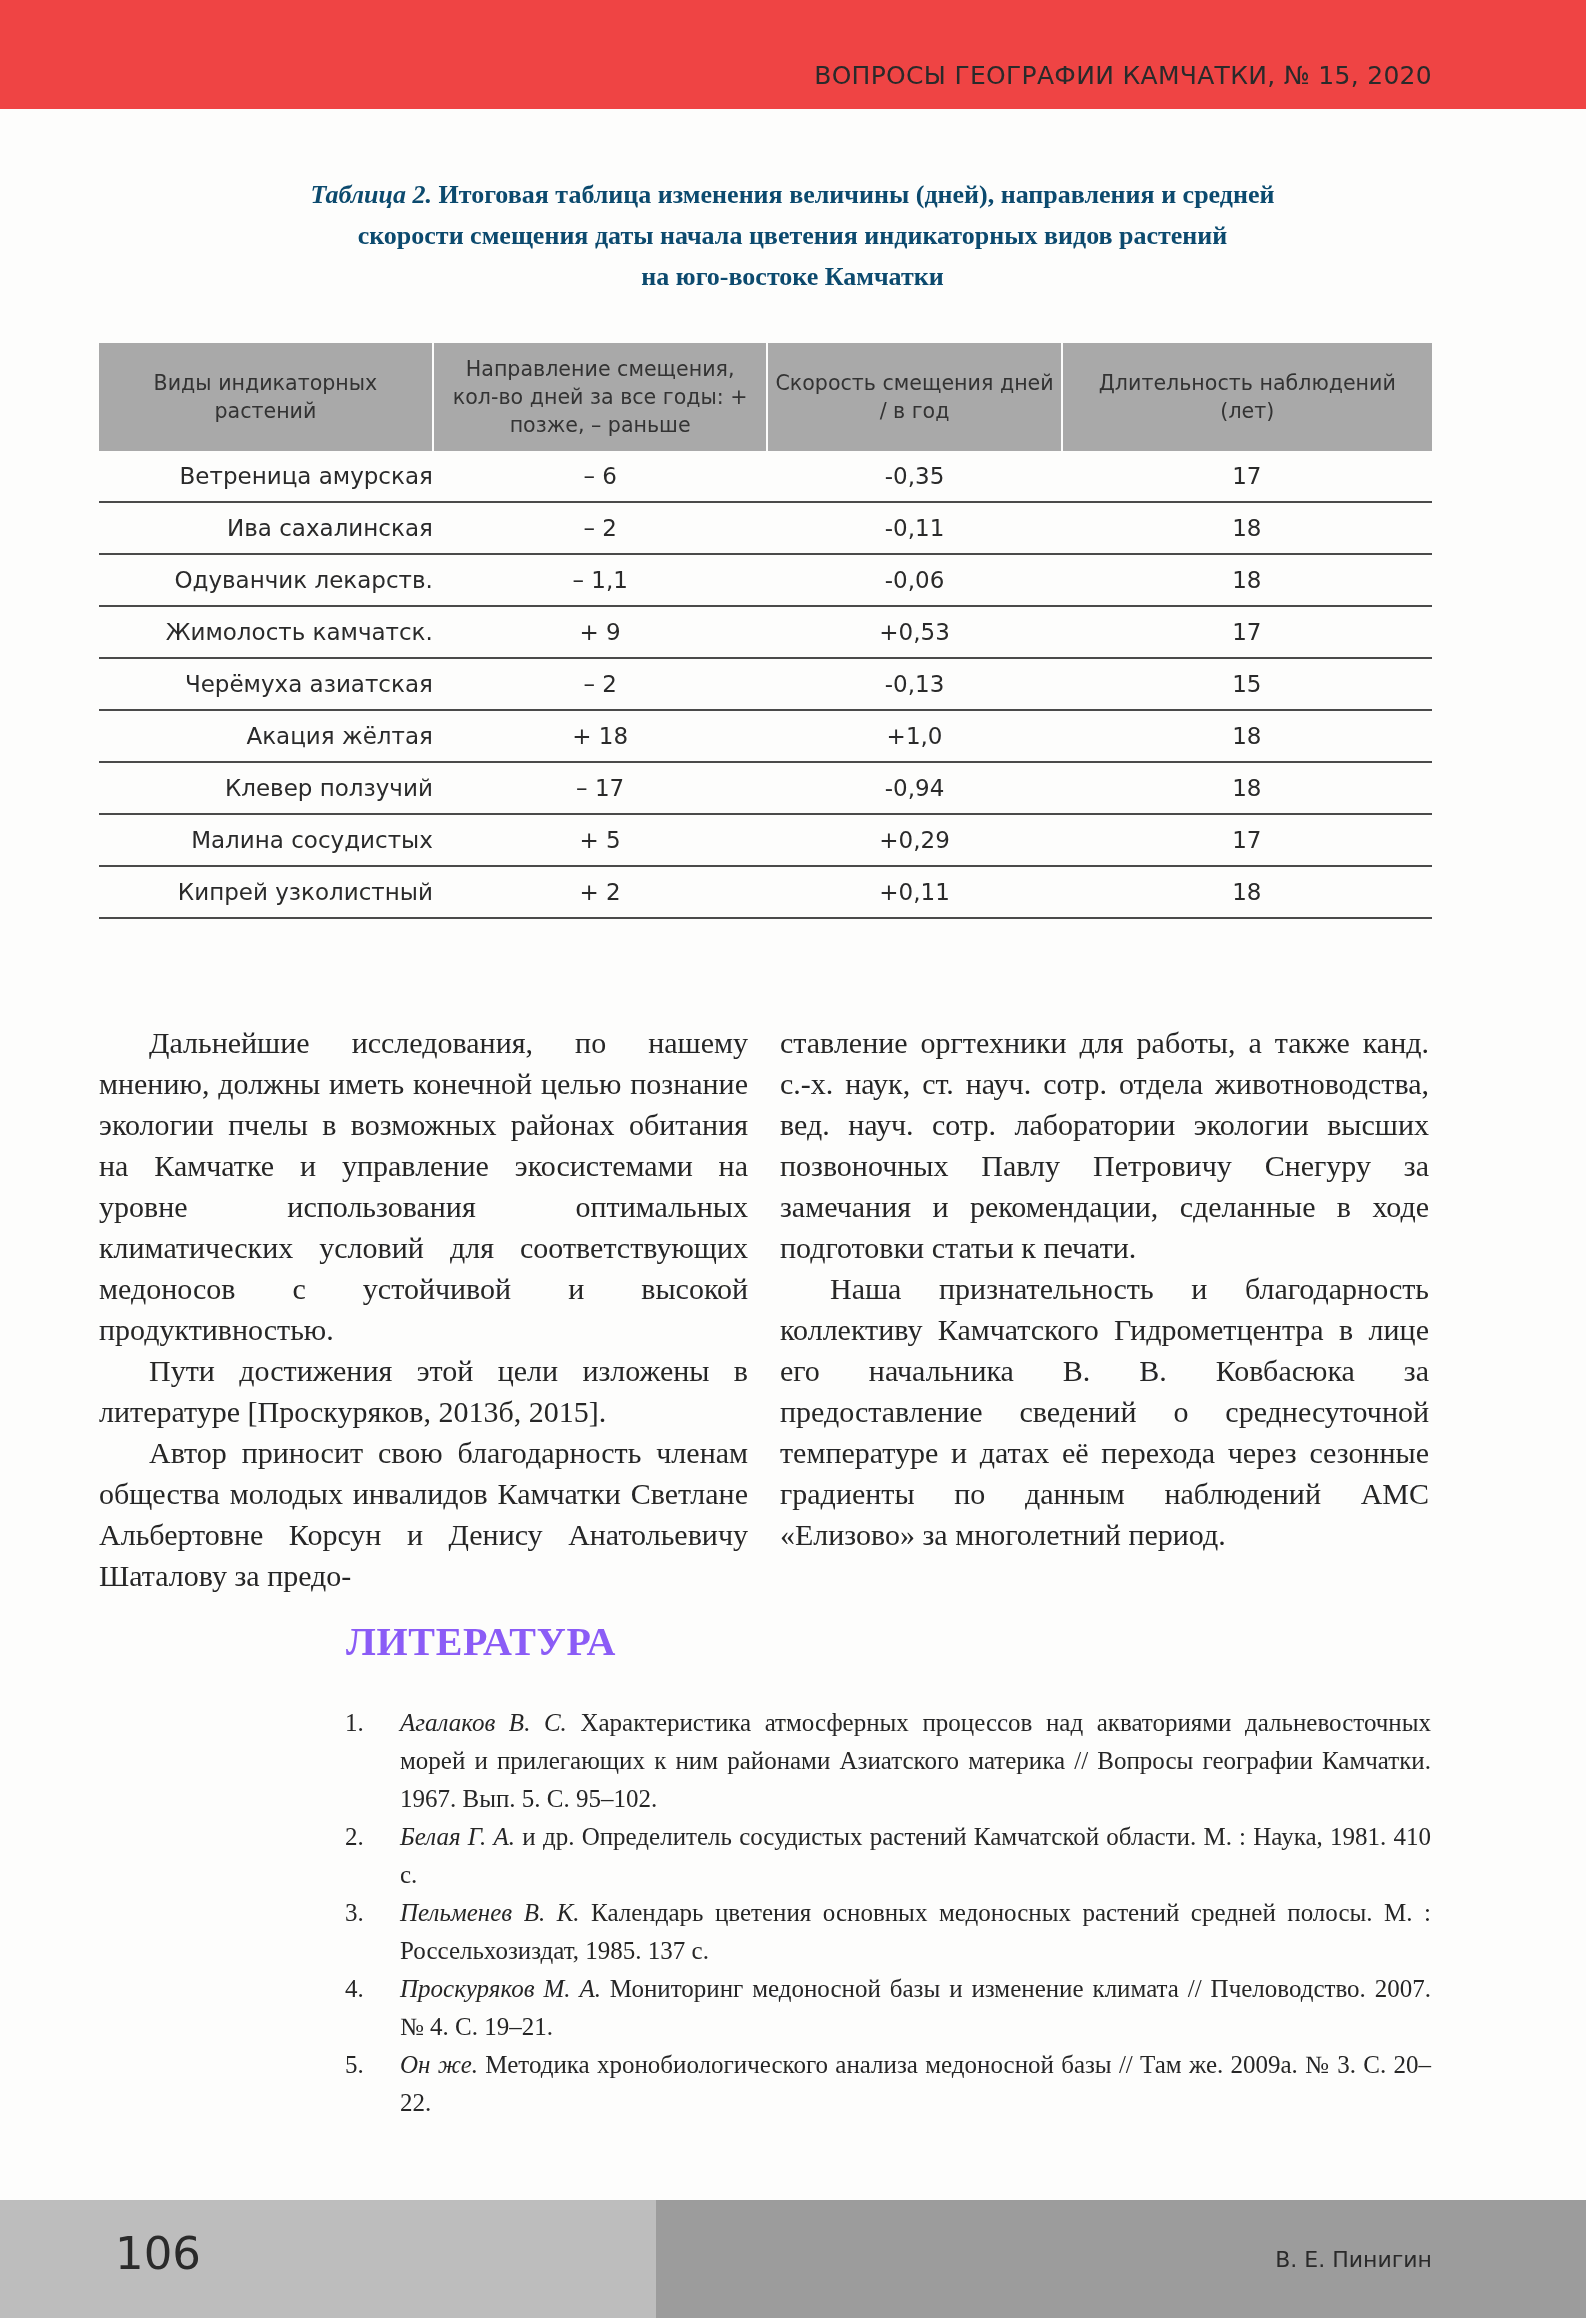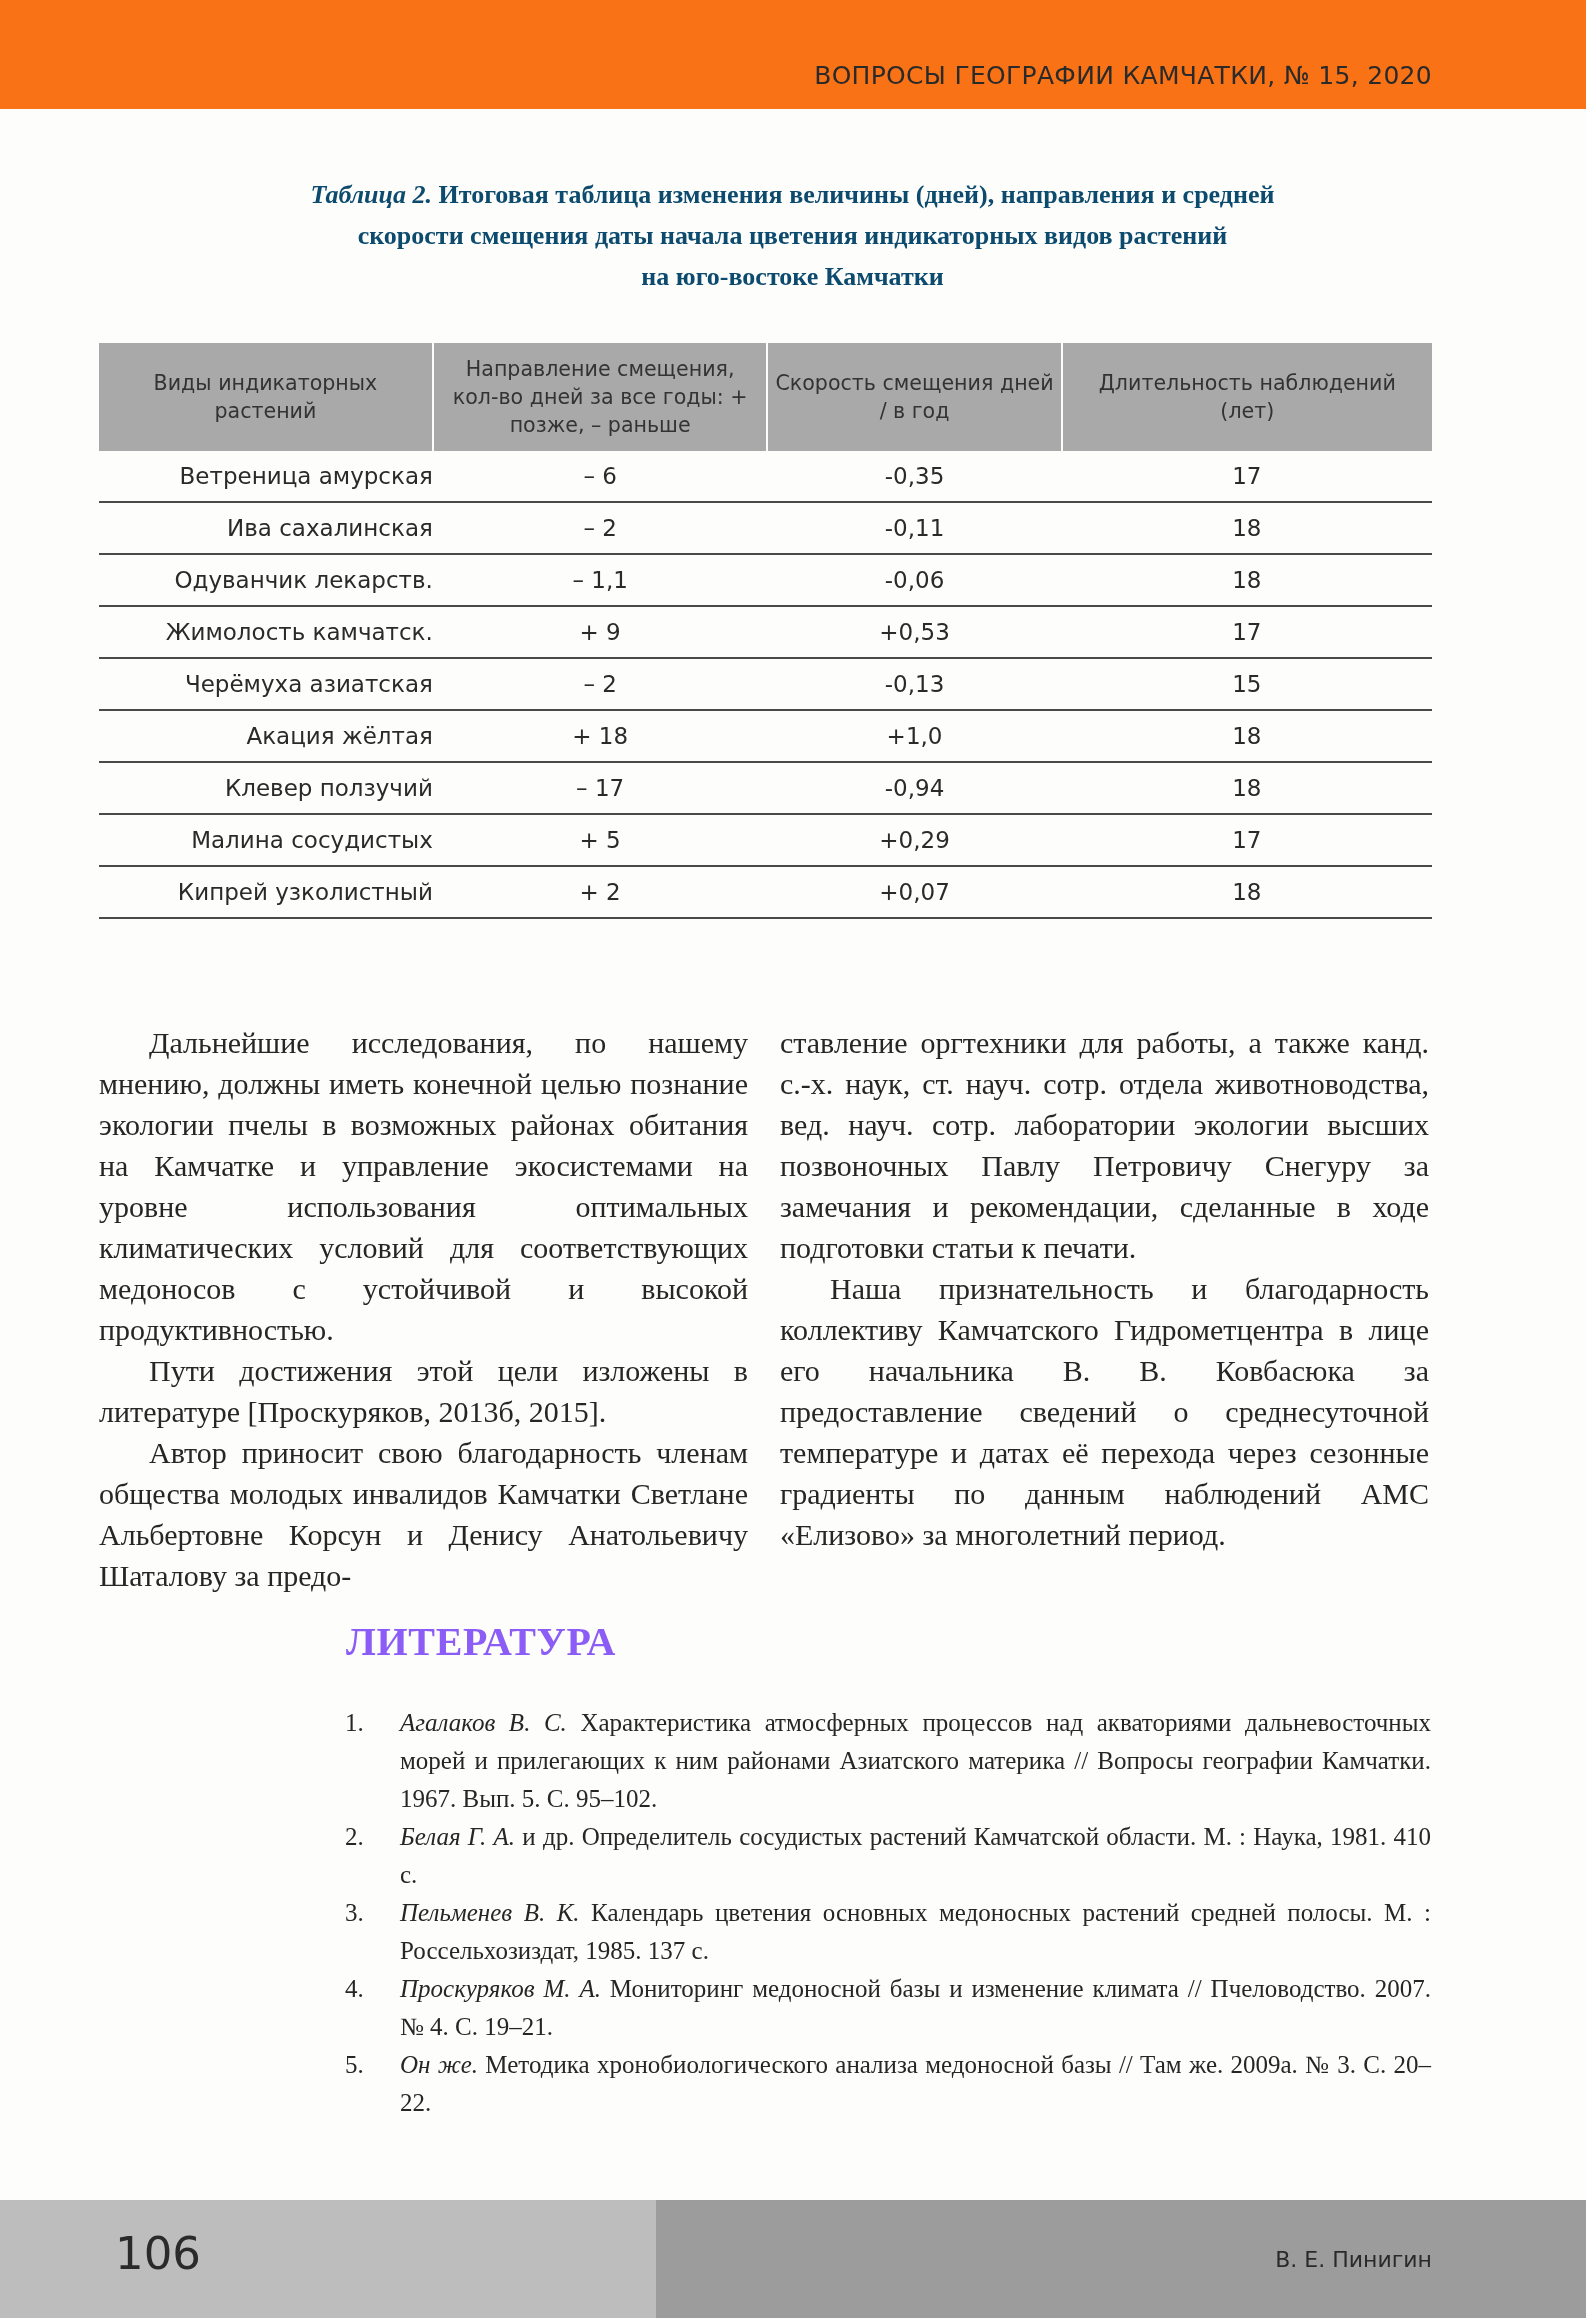--- a/index.html
+++ b/index.html
@@ -3,21 +3,21 @@
 <meta charset="utf-8">
 <style>
   html, body { margin: 0; padding: 0; }
   body {
     width: 1586px; height: 2319px; position: relative; overflow: hidden;
     background: #fdfdfc; color: #222;
     font-family: "Liberation Serif", serif;
   }
   .header-bar {
     position: absolute; left: 0; top: 0; width: 1586px; height: 109px;
-    background: #f97316;
+    background: #ef4444;
   }
   .header-bar .journal {
     position: absolute; right: 154px; top: 61px;
     font-family: "DejaVu Sans", sans-serif; font-size: 25px; letter-spacing: 0.3px;
     color: #2a2a2a;
   }
   .caption {
     position: absolute; left: 200px; width: 1185px; top: 174px;
     text-align: center; font-family: Liberation Serif, serif; font-weight: bold;
     font-size: 26px; line-height: 41px; color: #0c4a6e;
@@ -141,21 +141,21 @@
       </tr>
       <tr>
         <td class="name">Малина сосудистых</td>
         <td>+ 5</td>
         <td>+0,29</td>
         <td>17</td>
       </tr>
       <tr>
         <td class="name">Кипрей узколистный</td>
         <td>+ 2</td>
-        <td>+0,07</td>
+        <td>+0,11</td>
         <td>18</td>
       </tr>
     </tbody>
 </table>
 
 <div class="body-col left-col">
   <p>Дальнейшие исследования, по нашему мнению, должны иметь конечной целью познание экологии пчелы в возможных районах обитания на Камчатке и управление экосистемами на уровне использования оптимальных климатических условий для соответствующих медоносов с устойчивой и высокой продуктивностью.</p>
   <p>Пути достижения этой цели изложены в литературе [Проскуряков, 2013б, 2015].</p>
   <p>Автор приносит свою благодарность членам общества молодых инвалидов Камчатки Светлане Альбертовне Корсун и Денису Анатольевичу Шаталову за предо-</p>
 </div>

